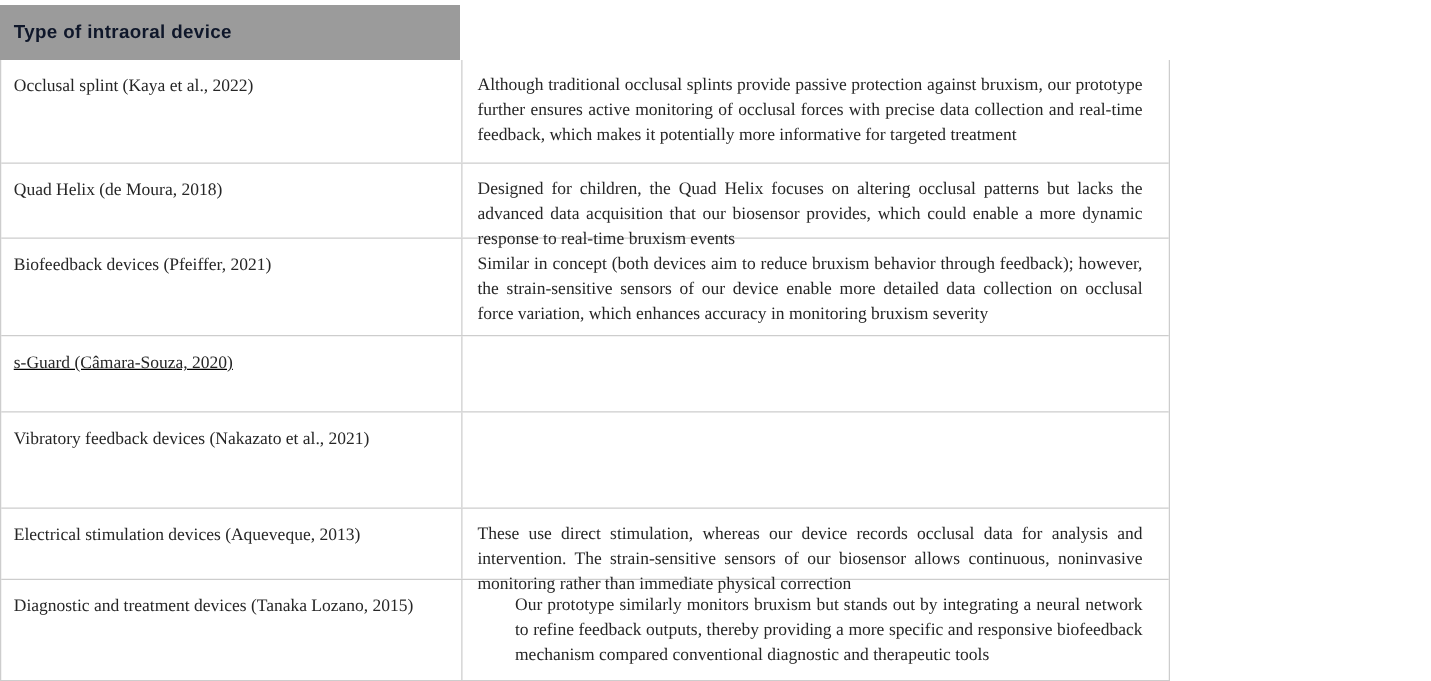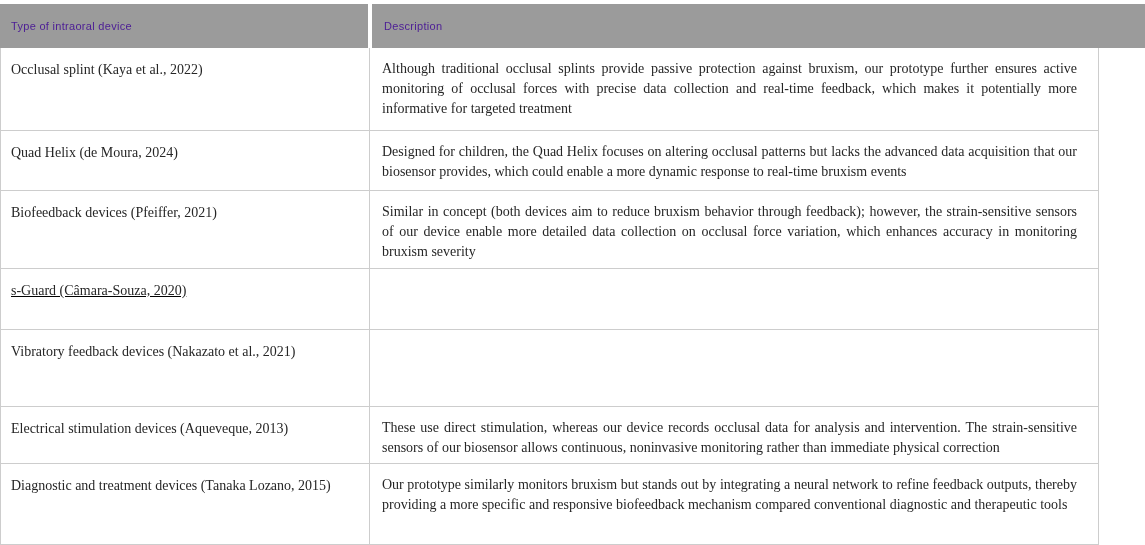--- a/index.html
+++ b/index.html
@@ -20,60 +20,61 @@
     position: absolute;
     top: 4px;
     left: 0;
     width: 1145px;
     height: 44px;
     display: flex;
     gap: 4px;
   }
   .th {
     background: #9b9b9b;
-    color: #4c1d95;
+    color: #0f172a;
     font-family: "Liberation Sans", sans-serif;
-    font-size: 11px;
-    font-weight: 400;
+    font-size: 15px;
+    font-weight: 700;
     letter-spacing: 0.3px;
     line-height: 44px;
     white-space: nowrap;
     overflow: hidden;
   }
   .th.col-device {
     width: 368px;
     padding-left: 11px;
     box-sizing: border-box;
   }
   .th.col-desc {
     flex: 1;
     padding-left: 12px;
   }
   
   .tbody {
     position: absolute;
     top: 48px;
     left: 0;
-    width: 1099px;
+    width: 936px;
     bottom: 0;
     border-left: 1px solid #cdcdcd;
     border-right: 1px solid #cdcdcd;
     border-bottom: 1px solid #cdcdcd;
     box-sizing: border-box;
     display: flex;
     flex-direction: column;
   }
   .tr {
     display: flex;
     border-bottom: 1px solid #cdcdcd;
     box-sizing: border-box;
   }
   .tr:last-child {
     border-bottom: none;
     flex: 1;
+    gap: 30px;
   }
   .td {
     box-sizing: border-box;
     color: #262626;
     font-size: 14px;
   }
   .td.cell-device {
     width: 369px;
     border-right: 1px solid #cdcdcd;
     padding: 12px 14px 10px 10px;
@@ -95,32 +96,31 @@
   .tr.r5 { min-height: 57px; }
   .tr.r6 { min-height: 81px; }
 </style>
 </head>
 <body>
 
 <div class="page">
 
   <div class="thead">
     <div class="th col-device">Type of intraoral device</div>
-    <div class="th col-desc">Description</div>
   </div>
 
   <div class="tbody">
 
     <div class="tr r0">
       <div class="td cell-device">Occlusal splint (Kaya et al., 2022)</div>
       <div class="td cell-desc">Although traditional occlusal splints provide passive protection against bruxism, our prototype further ensures active monitoring of occlusal forces with precise data collection and real-time feedback, which makes it potentially more informative for targeted treatment</div>
     </div>
 
     <div class="tr r1">
-      <div class="td cell-device">Quad Helix (de Moura, 2024)</div>
+      <div class="td cell-device">Quad Helix (de Moura, 2018)</div>
       <div class="td cell-desc">Designed for children, the Quad Helix focuses on altering occlusal patterns but lacks the advanced data acquisition that our biosensor provides, which could enable a more dynamic response to real-time bruxism events</div>
     </div>
 
     <div class="tr r2">
       <div class="td cell-device">Biofeedback devices (Pfeiffer, 2021)</div>
       <div class="td cell-desc">Similar in concept (both devices aim to reduce bruxism behavior through feedback); however, the strain-sensitive sensors of our device enable more detailed data collection on occlusal force variation, which enhances accuracy in monitoring bruxism severity</div>
     </div>
 
     <div class="tr r3">
       <div class="td cell-device">s-Guard (Câmara-Souza, 2020)</div>

